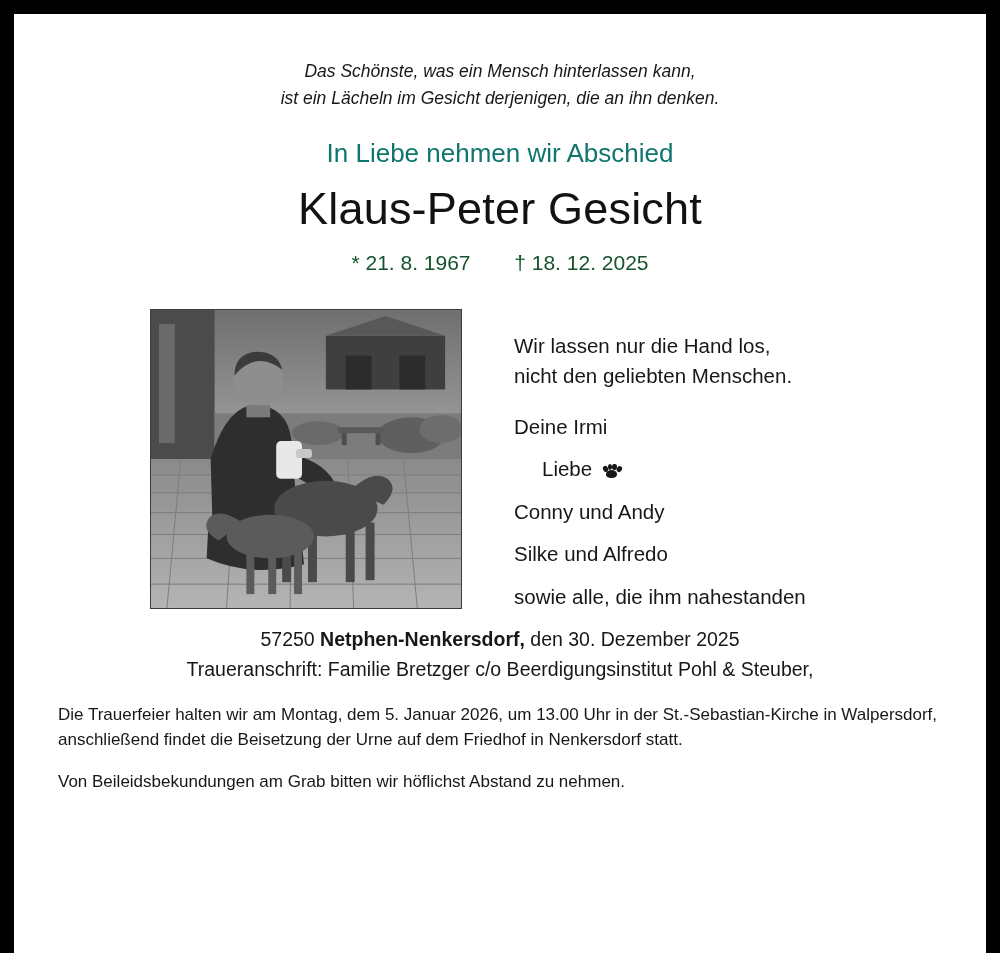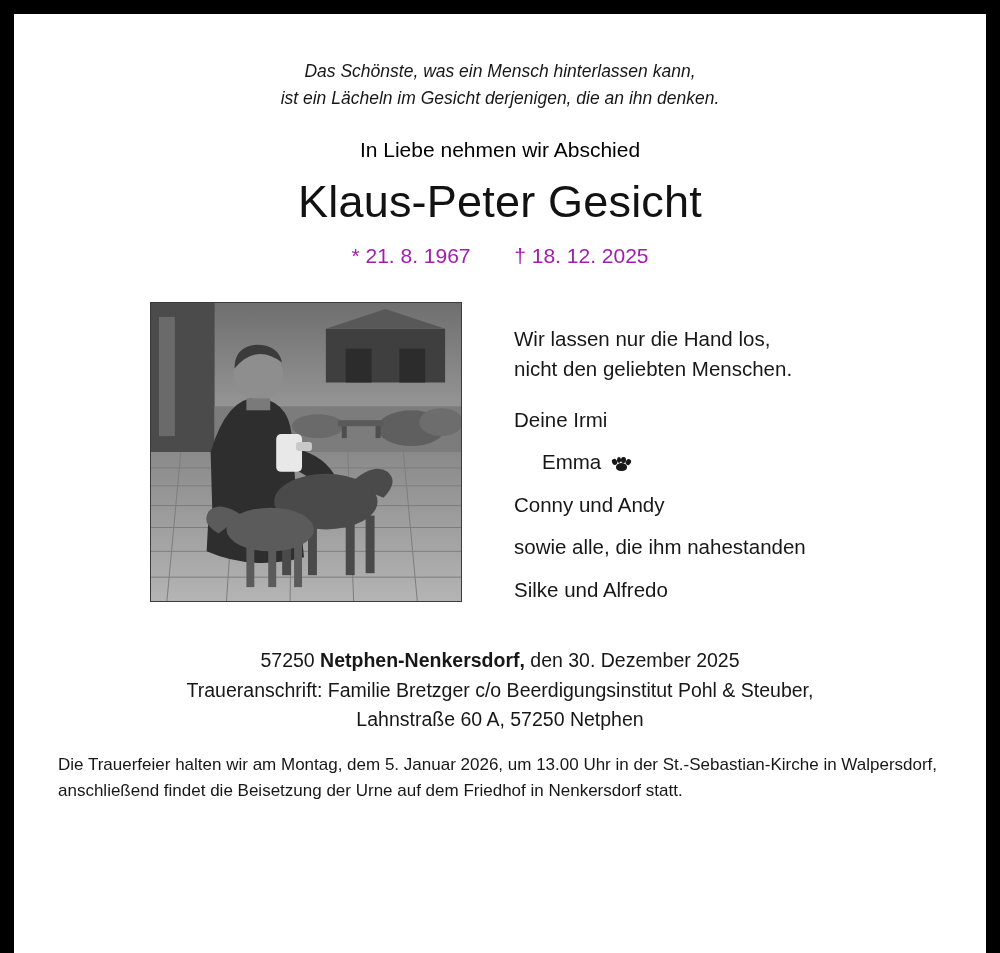--- a/index.html
+++ b/index.html
@@ -37,40 +37,40 @@
     font-size: 17.5px;
     line-height: 1.55;
     color: #171717;
     margin-top: 44px;
   }
   .motto div { white-space: nowrap; }
 
   
   .abschied {
     text-align: center;
-    font-size: 21px;
-    color: #000000;
+    font-size: 26px;
+    color: #0f766e;
     margin-top: 26px;
   }
 
   
   .name {
     text-align: center;
     font-size: 45px;
     letter-spacing: 0.2px;
     color: #121212;
     margin-top: 14px;
     font-weight: 400;
   }
 
   
   .dates {
     text-align: center;
     font-size: 21px;
-    color: #a21caf;
+    color: #14532d;
     margin-top: 16px;
   }
   .dates .gap { display: inline-block; width: 32px; }
 
   
   .middle {
     position: relative;
     margin-top: 34px;
     height: 312px;
   }
@@ -125,21 +125,21 @@
   .paw i.p3 { width: 4.5px; height: 6px;   left: 9.5px;  top: 0.5px; }
   .paw i.p4 { width: 4.5px; height: 5.5px; left: 13.8px; top: 3px;  transform: rotate(25deg); }
   .paw i.pad { width: 11px; height: 8px; left: 3.6px; top: 7px; border-radius: 50% 50% 45% 45%; }
 
   
   .address {
     text-align: center;
     font-size: 19.5px;
     line-height: 1.5;
     color: #171717;
-    margin-top: 32px;
+    margin-top: 4px;
   }
   .address b { font-weight: 700; }
 
   
   .notes {
     text-align: left;
     font-size: 17px;
     line-height: 1.5;
     color: #171717;
     margin-top: 18px;
@@ -245,37 +245,37 @@
         </svg>
       </div>
 
       <div class="family">
         <div class="verse">
           <div>Wir lassen nur die Hand los,</div>
           <div>nicht den geliebten Menschen.</div>
         </div>
         <div class="fname">Deine Irmi</div>
         <div class="fname indent">
-          <span>Emma</span>
+          <span>Liebe</span>
           <span class="paw">
             <i class="p1"></i><i class="p2"></i><i class="p3"></i><i class="p4"></i><i class="pad"></i>
           </span>
         </div>
         <div class="fname">Conny und Andy</div>
+        <div class="fname">Silke und Alfredo</div>
         <div class="fname">sowie alle, die ihm nahestanden</div>
-        <div class="fname">Silke und Alfredo</div>
       </div>
     </div>
 
     <div class="address">
       <div>
         <span>57250 </span><b>Netphen-Nenkersdorf,</b><span> den 30. Dezember 2025</span>
       </div>
       <div>Traueranschrift: Familie Bretzger c/o Beerdigungsinstitut Pohl &amp; Steuber,</div>
-      <div>Lahnstraße 60 A, 57250 Netphen</div>
     </div>
 
     <div class="notes">
       <div class="para">Die Trauerfeier halten wir am Montag, dem 5. Januar 2026, um 13.00 Uhr in der St.-Sebastian-Kirche in Walpersdorf, anschließend findet die Beisetzung der Urne auf dem Friedhof in Nenkersdorf statt.</div>
+      <div class="para">Von Beileidsbekundungen am Grab bitten wir höflichst Abstand zu nehmen.</div>
     </div>
 
   </div>
 </div>
 
 </body></html>

